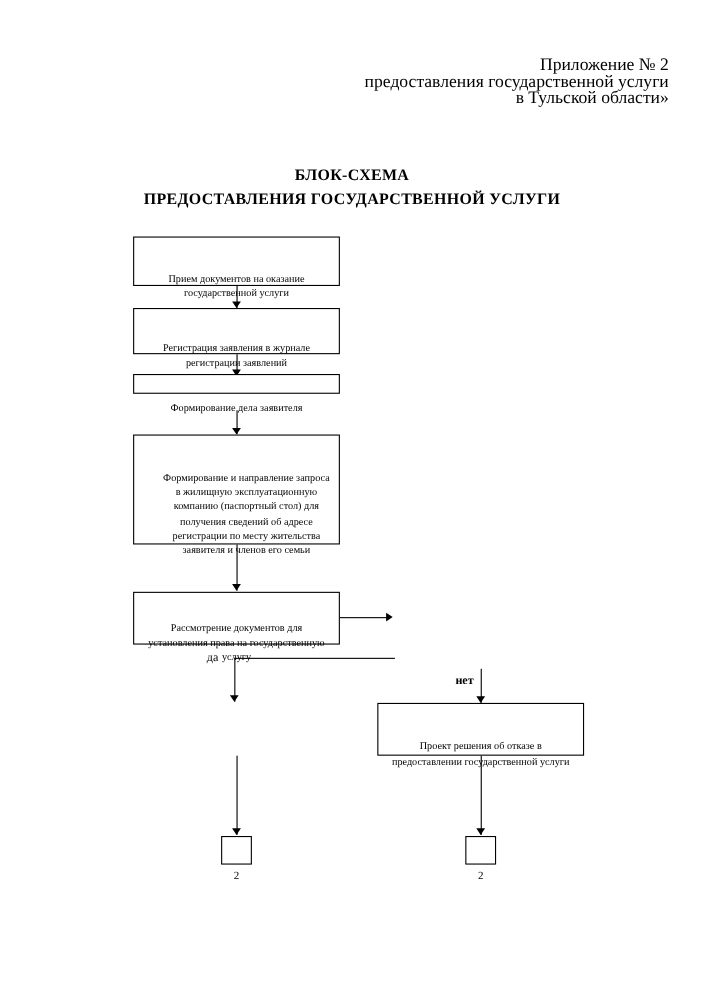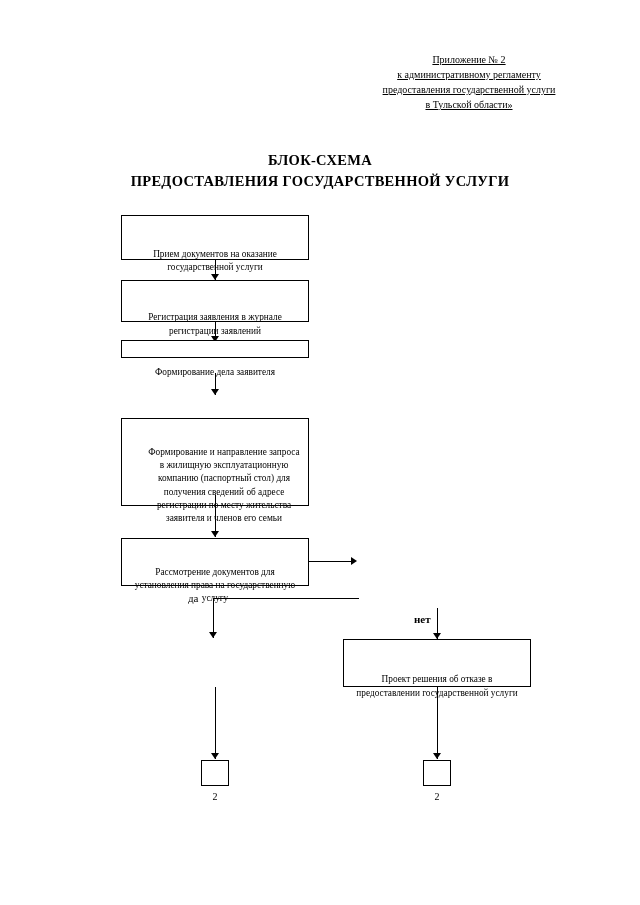--- a/index.html
+++ b/index.html
@@ -19,24 +19,23 @@
     background: #ffffff;
     overflow: hidden;
   }
 
   
   .header-block {
     position: absolute;
     left: 330px;
     top: 52px;
     width: 278px;
-    text-align: center;
-    font-size: 10px;
+    text-align: right;
+    font-size: 16px;
     line-height: 15px;
-    text-decoration: underline;
   }
   .header-line { white-space: nowrap; }
 
   
   .doc-title {
     position: absolute;
     left: 0;
     top: 150px;
     width: 640px;
     text-align: center;
@@ -126,21 +125,20 @@
     white-space: nowrap;
   }
 </style>
 </head>
 <body>
 
 <div id="page">
 
   <div class="header-block">
     <div class="header-line">Приложение № 2</div>
-    <div class="header-line">к административному регламенту</div>
     <div class="header-line">предоставления государственной услуги</div>
     <div class="header-line">в Тульской области»</div>
   </div>
 
   <div class="doc-title">
     <div>БЛОК-СХЕМА</div>
     <div>ПРЕДОСТАВЛЕНИЯ ГОСУДАРСТВЕННОЙ УСЛУГИ</div>
   </div>
 
   <div class="node" style="left:121px; top:215px; width:188px; height:45px;">
@@ -157,21 +155,21 @@
   <div class="vline" style="left:215px; top:322px; height:20px;"></div>
   <div class="arrow-down" style="left:211px; top:336px;"></div>
 
   <div class="node" style="left:121px; top:340px; width:188px; height:18px;">
     <span class="node-text">Формирование дела заявителя</span>
   </div>
 
   <div class="vline" style="left:215px; top:373px; height:22px;"></div>
   <div class="arrow-down" style="left:211px; top:389px;"></div>
 
-  <div class="node" style="left:121px; top:418px; width:188px; height:88px;padding-left:24px;">
+  <div class="node" style="left:121px; top:395px; width:188px; height:100px;padding-left:24px;">
     <span class="node-text">Формирование и направление запроса в жилищную эксплуатационную компанию (паспортный стол) для получения сведений об адресе регистрации по месту жительства заявителя и членов его семьи</span>
   </div>
 
   <div class="vline" style="left:215px; top:495px; height:42px;"></div>
   <div class="arrow-down" style="left:211px; top:531px;"></div>
 
   <div class="node" style="left:121px; top:538px; width:188px; height:48px;">
     <span class="node-text">Рассмотрение документов для установления права на государственную услугу</span>
   </div>
 

